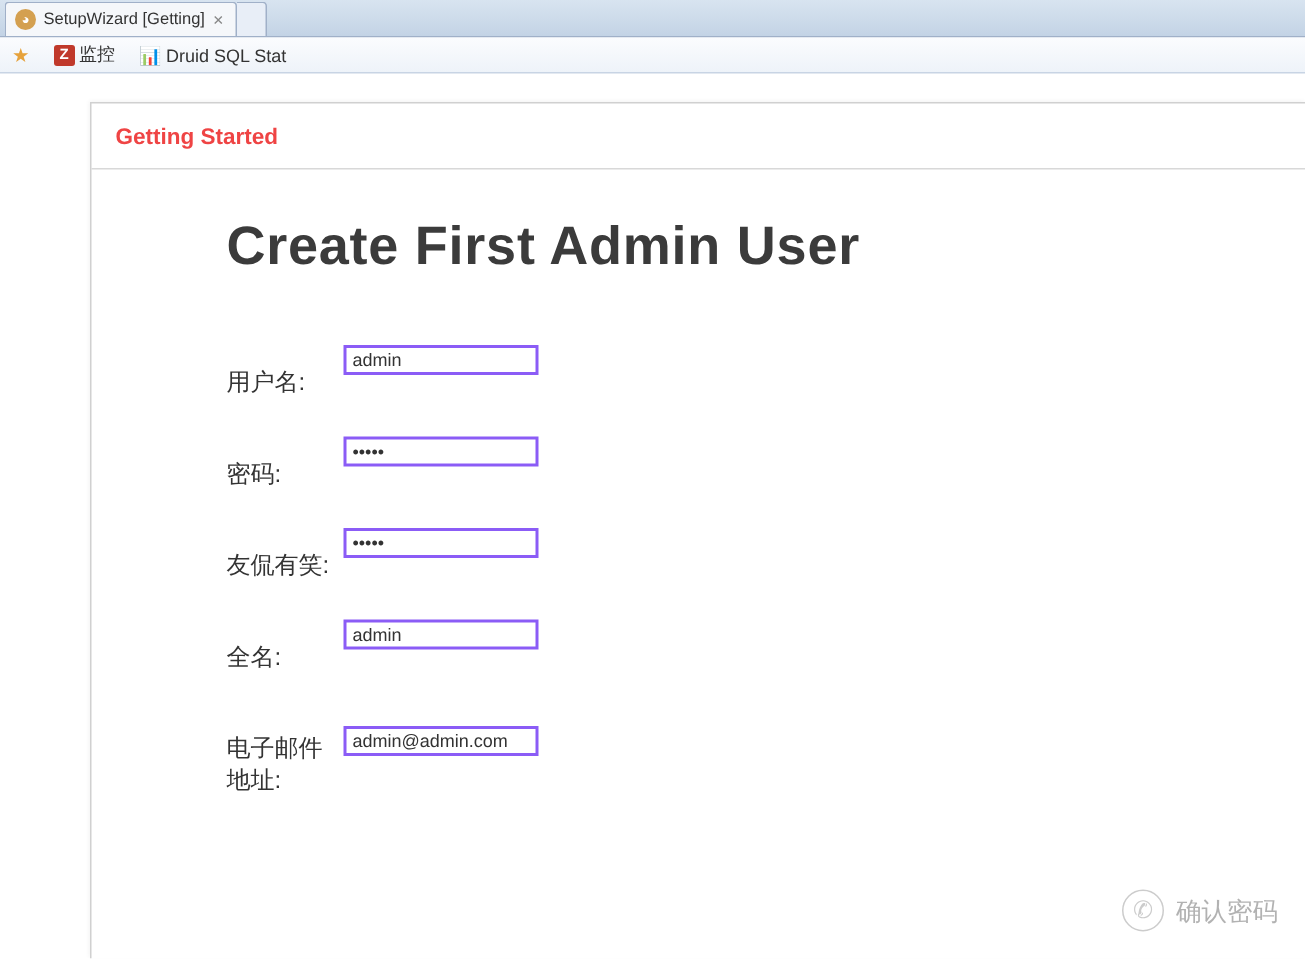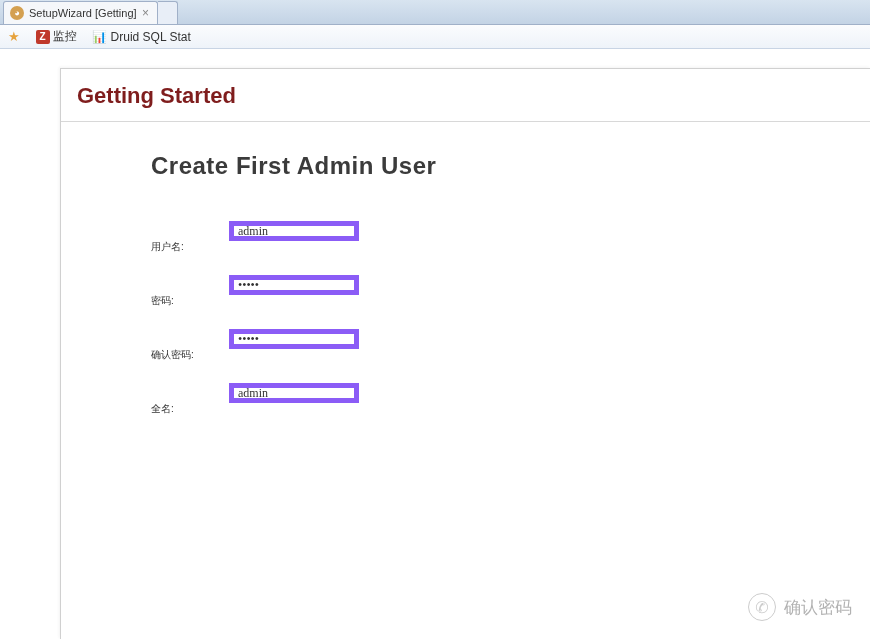--- a/index.html
+++ b/index.html
@@ -116,56 +116,56 @@
       border-bottom: none;
       box-shadow: -1px -1px 3px rgba(0,0,0,0.05);
     }
 
     
     .setup-header {
       padding: 14px 16px 12px 16px;
       border-bottom: 1px solid #d8d8d8;
     }
     .setup-header h2 {
-      font-size: 22px;
+      font-size: 15px;
       font-weight: bold;
-      color: #7f1d1d;
+      color: #ef4444;
     }
 
     
     .setup-body {
       padding: 30px 0 0 90px;
     }
     .setup-body h1 {
-      font-size: 24px;
+      font-size: 36px;
       font-weight: 700;
       color: #3b3b3b;
       margin-bottom: 28px;
       letter-spacing: 0.5px;
     }
 
     .form-row {
       display: flex;
       align-items: center;
       margin-bottom: 8px;
     }
     .form-label {
       width: 78px;
-      font-size: 10px;
+      font-size: 16px;
       color: #333;
       text-align: left;
       margin-top: 32px;
     }
     .form-input {
       width: 130px;
       height: 20px;
-      border: 5px solid #8b5cf6;
+      border: 2px solid #8b5cf6;
       padding: 1px 4px;
       font-size: 12px;
-      font-family: Liberation Serif, serif;
+      font-family: Liberation Sans, sans-serif;
       color: #333;
       background: #fff;
     }
 
     
     .watermark {
       position: absolute;
       right: 18px;
       bottom: 18px;
       display: flex;
@@ -224,28 +224,32 @@
       <label class="form-label">用户名:</label>
       <input class="form-input" type="text" value="admin" style="">
     </div>
 
     <div class="form-row">
       <label class="form-label">密码:</label>
       <input class="form-input" type="text" value="•••••" style="">
     </div>
 
     <div class="form-row">
-      <label class="form-label">确认密码:</label>
+      <label class="form-label">友侃有笑:</label>
       <input class="form-input" type="text" value="•••••" style="">
     </div>
 
     <div class="form-row">
       <label class="form-label">全名:</label>
       <input class="form-input" type="text" value="admin" style="">
     </div>
 
+    <div class="form-row">
+      <label class="form-label">电子邮件地址:</label>
+      <input class="form-input" type="text" value="admin@admin.com" style="">
+    </div>
   </div>
 </div>
 
 <div class="watermark">
   <span class="wm-icon">✆</span>
   <span>确认密码</span>
 </div>
 
 </body></html>

